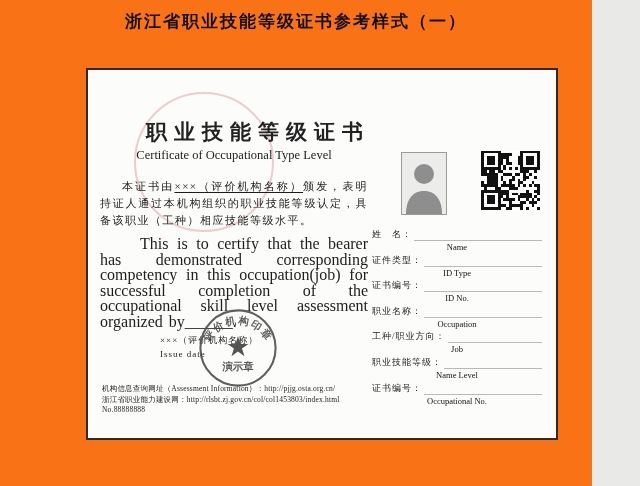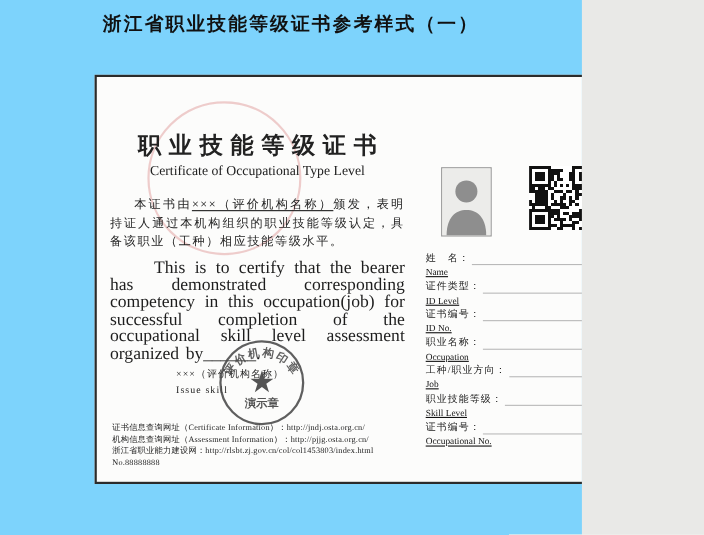--- a/index.html
+++ b/index.html
@@ -1,49 +1,49 @@
 <!DOCTYPE html>
 <html><head>
 <meta charset="utf-8">
 <style>
   html,body{margin:0;padding:0;background:#e9e9e7;}
-  .stage{position:relative;width:529px;height:486px;background:#7dd3fc;overflow:hidden;
+  .stage{position:relative;width:592px;height:486px;background:#f97316;overflow:hidden;
          font-family:"Liberation Serif","DejaVu Serif",serif;color:#1d1d1d;}
   .page-title{position:absolute;top:10px;left:0;width:100%;margin:0;text-align:center;
               font-family:"Liberation Sans","DejaVu Sans",sans-serif;
               font-size:17px;font-weight:bold;letter-spacing:2px;color:#111;}
   .card{position:absolute;left:86px;top:68px;width:468px;height:368px;
         border:2px solid #2b2b2b;background:#fcfcfb;}
   .watermark{position:absolute;left:46px;top:22px;width:136px;height:136px;border-radius:50%;
              border:2px solid rgba(215,125,125,0.38);pointer-events:none;}
   
   .left{position:absolute;left:10px;top:0;width:272px;}
-  .cert-title{margin-top:48px;text-align:center;font-size:21px;letter-spacing:7px;
+  .cert-title{margin-top:48px;text-align:right;font-size:21px;letter-spacing:7px;
               font-weight:bold;color:#222;text-indent:7px;}
   .cert-sub{margin-top:2px;text-align:center;font-size:12.5px;color:#222;}
   .cn-body{margin:15px 2px 0 2px;font-size:11px;line-height:17px;text-align:justify;
            text-indent:2em;letter-spacing:1.5px;}
   .cn-body .ul{text-decoration:underline;text-underline-offset:2px;}
   .en-body{margin:7px 2px 0 2px;font-size:16px;line-height:15.5px;text-align:justify;
            text-indent:2.5em;word-spacing:2px;}
   .issue-block{position:absolute;left:72px;top:264px;font-size:9px;line-height:13.5px;
                letter-spacing:1px;white-space:nowrap;color:#222;}
   .seal{position:absolute;left:110px;top:238px;width:80px;height:80px;pointer-events:none;opacity:.88;}
   .footer{position:absolute;left:14px;top:314px;width:310px;font-size:7.5px;line-height:10.5px;
           letter-spacing:.2px;color:#222;white-space:nowrap;}
   
   .photo{position:absolute;left:313px;top:82px;width:44px;height:61px;background:#ededeb;
          border:1px solid #9a9a9a;}
   .qr{position:absolute;left:393px;top:80px;width:59px;height:60px;}
-  .fields{position:absolute;left:299px;top:158px;width:170px;}
+  .fields{position:absolute;left:284px;top:158px;width:170px;text-align:center;}
   .field{height:25.6px;}
   .frow{display:flex;align-items:flex-end;}
   .fcn{font-size:9px;letter-spacing:1px;white-space:nowrap;color:#222;}
   .fline{flex:1;border-bottom:1px solid #b9b9b9;height:10px;margin-left:2px;}
-  .fen{font-size:8.5px;margin-top:1px;color:#111;text-decoration:underline;}
+  .fen{font-size:8.5px;margin-top:1px;color:#111;}
 </style>
 </head>
 <body>
 
 <div class="stage">
 
   <h1 class="page-title">浙江省职业技能等级证书参考样式（一）</h1>
 
   <div class="card">
 
@@ -53,35 +53,34 @@
       <div class="cert-title">职业技能等级证书</div>
       <div class="cert-sub">Certificate of Occupational Type Level</div>
 
       <p class="cn-body"><span>本证书由</span><span class="ul">×××（评价机构名称）</span><span>颁发，表明持证人通过本机构组织的职业技能等级认定，具备该职业（工种）相应技能等级水平。</span></p>
 
       <p class="en-body">This is to certify that the bearer has demonstrated corresponding competency in this occupation(job) for successful completion of the occupational skill level assessment organized by______.</p>
     </div>
 
     <div class="issue-block">
       <div>×××（评价机构名称）</div>
-      <div>Issue skill</div>
+      <div>Issue date</div>
     </div>
 
     <svg class="seal" viewBox="0 0 100 100">
       <circle cx="50" cy="50" r="47" fill="none" stroke="#4a4a4a" stroke-width="2.6"></circle>
       <path id="sealArc" d="M 10,60 A 40,40 0 1 1 90,60" fill="none"></path>
       <text font-size="13" letter-spacing="2" fill="#4a4a4a" font-weight="bold">
         <textPath href="#sealArc" startOffset="50%" text-anchor="middle">评价机构印章</textPath>
       </text>
       <text x="50" y="60" font-size="34" text-anchor="middle" fill="#3d3d3d">★</text>
       <text x="50" y="78" font-size="13" text-anchor="middle" fill="#3d3d3d" font-weight="bold">演示章</text>
     </svg>
 
     <div class="footer">
-      <div>证书信息查询网址（Certificate Information）：http://jndj.osta.org.cn/</div>
       <div>机构信息查询网址（Assessment Information）：http://pjjg.osta.org.cn/</div>
       <div>浙江省职业能力建设网：http://rlsbt.zj.gov.cn/col/col1453803/index.html</div>
       <div>No.88888888</div>
     </div>
 
     <svg class="photo" viewBox="0 0 44 61" preserveAspectRatio="none">
       <rect x="0" y="0" width="44" height="61" fill="#ececea"></rect>
       <circle cx="22" cy="21" r="10" fill="#8e8e8e"></circle>
       <path d="M4,61 C4,45 12,38 22,38 C32,38 40,45 40,61 Z" fill="#8e8e8e"></path>
     </svg>
@@ -249,21 +248,21 @@
             <span class="fcn">姓　名：</span>
             <span class="fline"></span>
           </div>
         <div class="fen">Name</div>
       </div>
       <div class="field">
         <div class="frow">
             <span class="fcn">证件类型：</span>
             <span class="fline"></span>
           </div>
-        <div class="fen">ID Level</div>
+        <div class="fen">ID Type</div>
       </div>
       <div class="field">
         <div class="frow">
             <span class="fcn">证书编号：</span>
             <span class="fline"></span>
           </div>
         <div class="fen">ID No.</div>
       </div>
       <div class="field">
         <div class="frow">
@@ -277,21 +276,21 @@
             <span class="fcn">工种/职业方向：</span>
             <span class="fline"></span>
           </div>
         <div class="fen">Job</div>
       </div>
       <div class="field">
         <div class="frow">
             <span class="fcn">职业技能等级：</span>
             <span class="fline"></span>
           </div>
-        <div class="fen">Skill Level</div>
+        <div class="fen">Name Level</div>
       </div>
       <div class="field">
         <div class="frow">
             <span class="fcn">证书编号：</span>
             <span class="fline"></span>
           </div>
         <div class="fen">Occupational No.</div>
       </div>
     </div>
 

